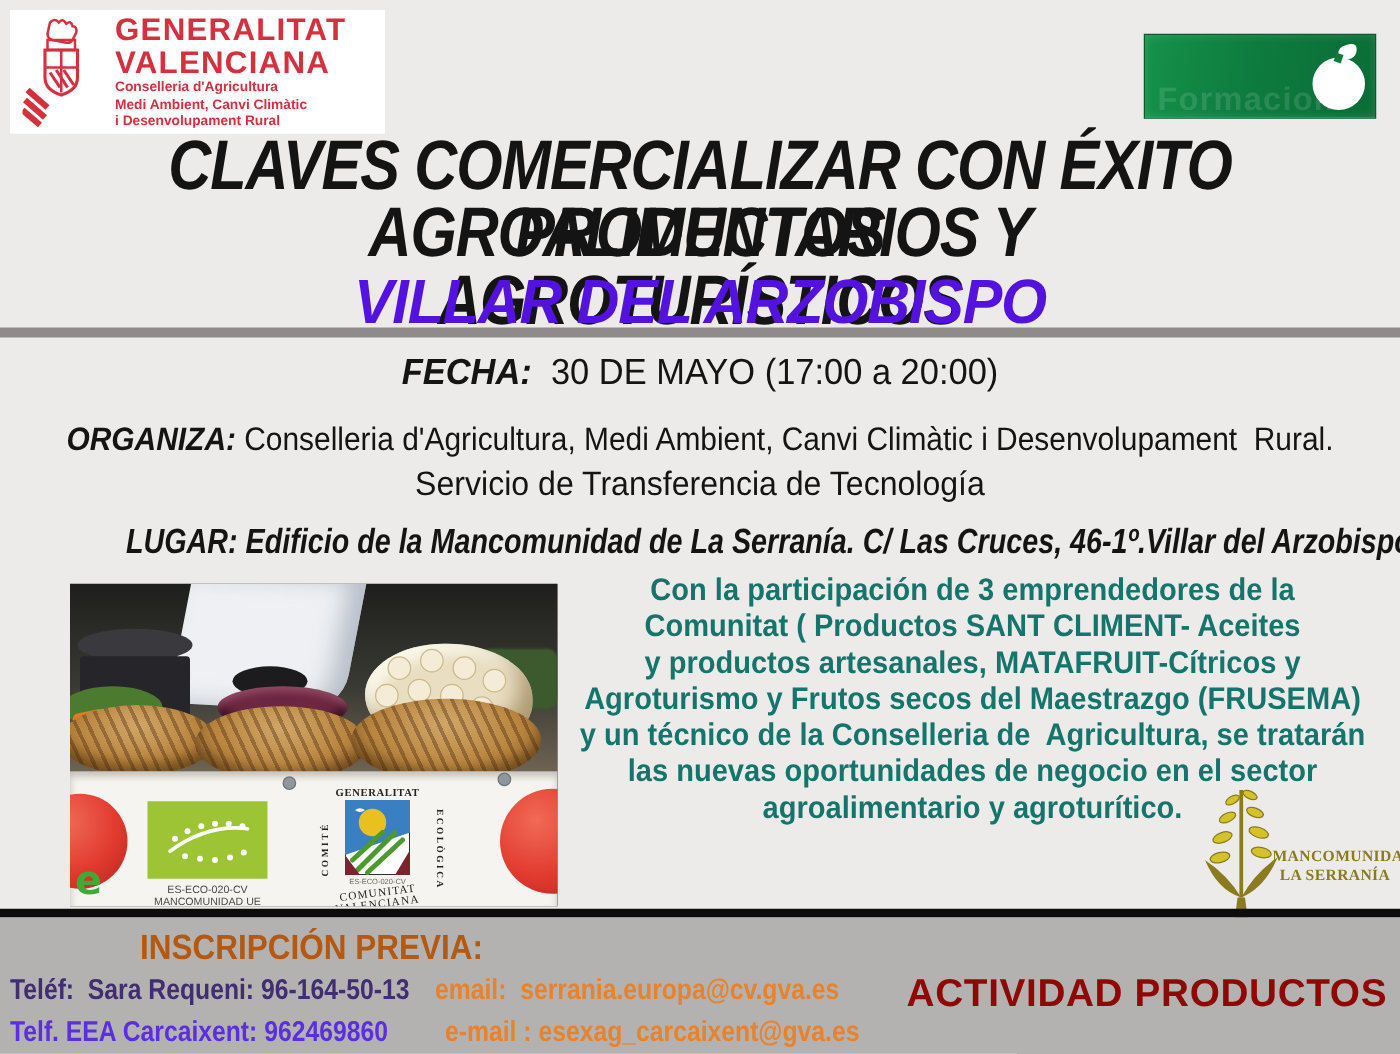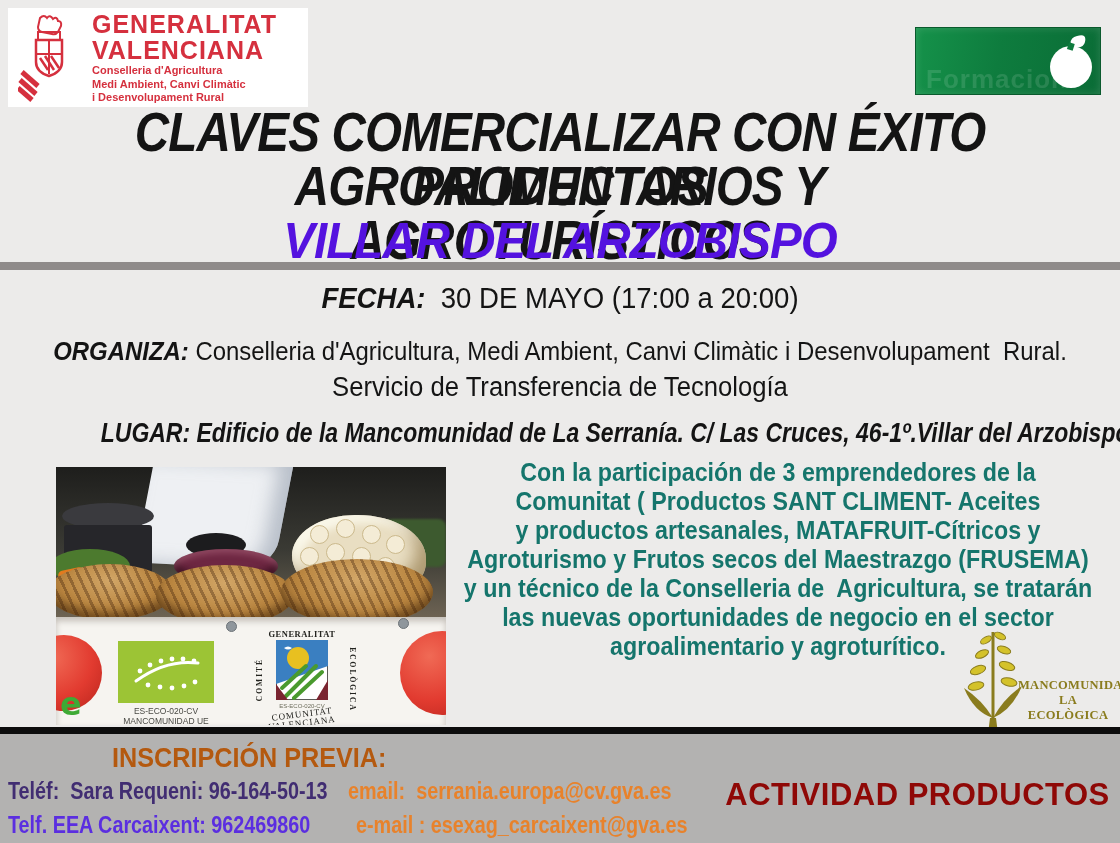--- a/index.html
+++ b/index.html
@@ -273,21 +273,21 @@
     </g>
     <g fill="#8a7c1e">
       <path d="M31 92 Q12 86 2 62 Q20 74 31 92 z"></path>
       <path d="M31 92 Q50 84 60 60 Q42 72 31 92 z"></path>
       <path d="M28 92 h6 l2 16 h-10 z"></path>
     </g>
   </svg>
 </span>
 <div class="abs manc-text">
   <div>MANCOMUNIDAD</div>
-  <div>LA ECOLÒGICA</div>
+  <div>LA SERRANÍA</div>
 </div>
 
 <div class="abs black-bar"></div>
 <div class="abs footer">
   <div class="abs inscripcion">INSCRIPCIÓN PREVIA:</div>
   <div class="abs f-line tel1 pre">Teléf:  Sara Requeni: 96-164-50-13</div>
   <div class="abs f-line email1 pre">email:  serrania.europa@cv.gva.es</div>
   <div class="abs f-line tel2 pre">Telf. EEA Carcaixent: 962469860</div>
   <div class="abs f-line email2 pre">e-mail : esexag_carcaixent@gva.es</div>
   <div class="abs gratuita">ACTIVIDAD PRODUCTOS</div>

